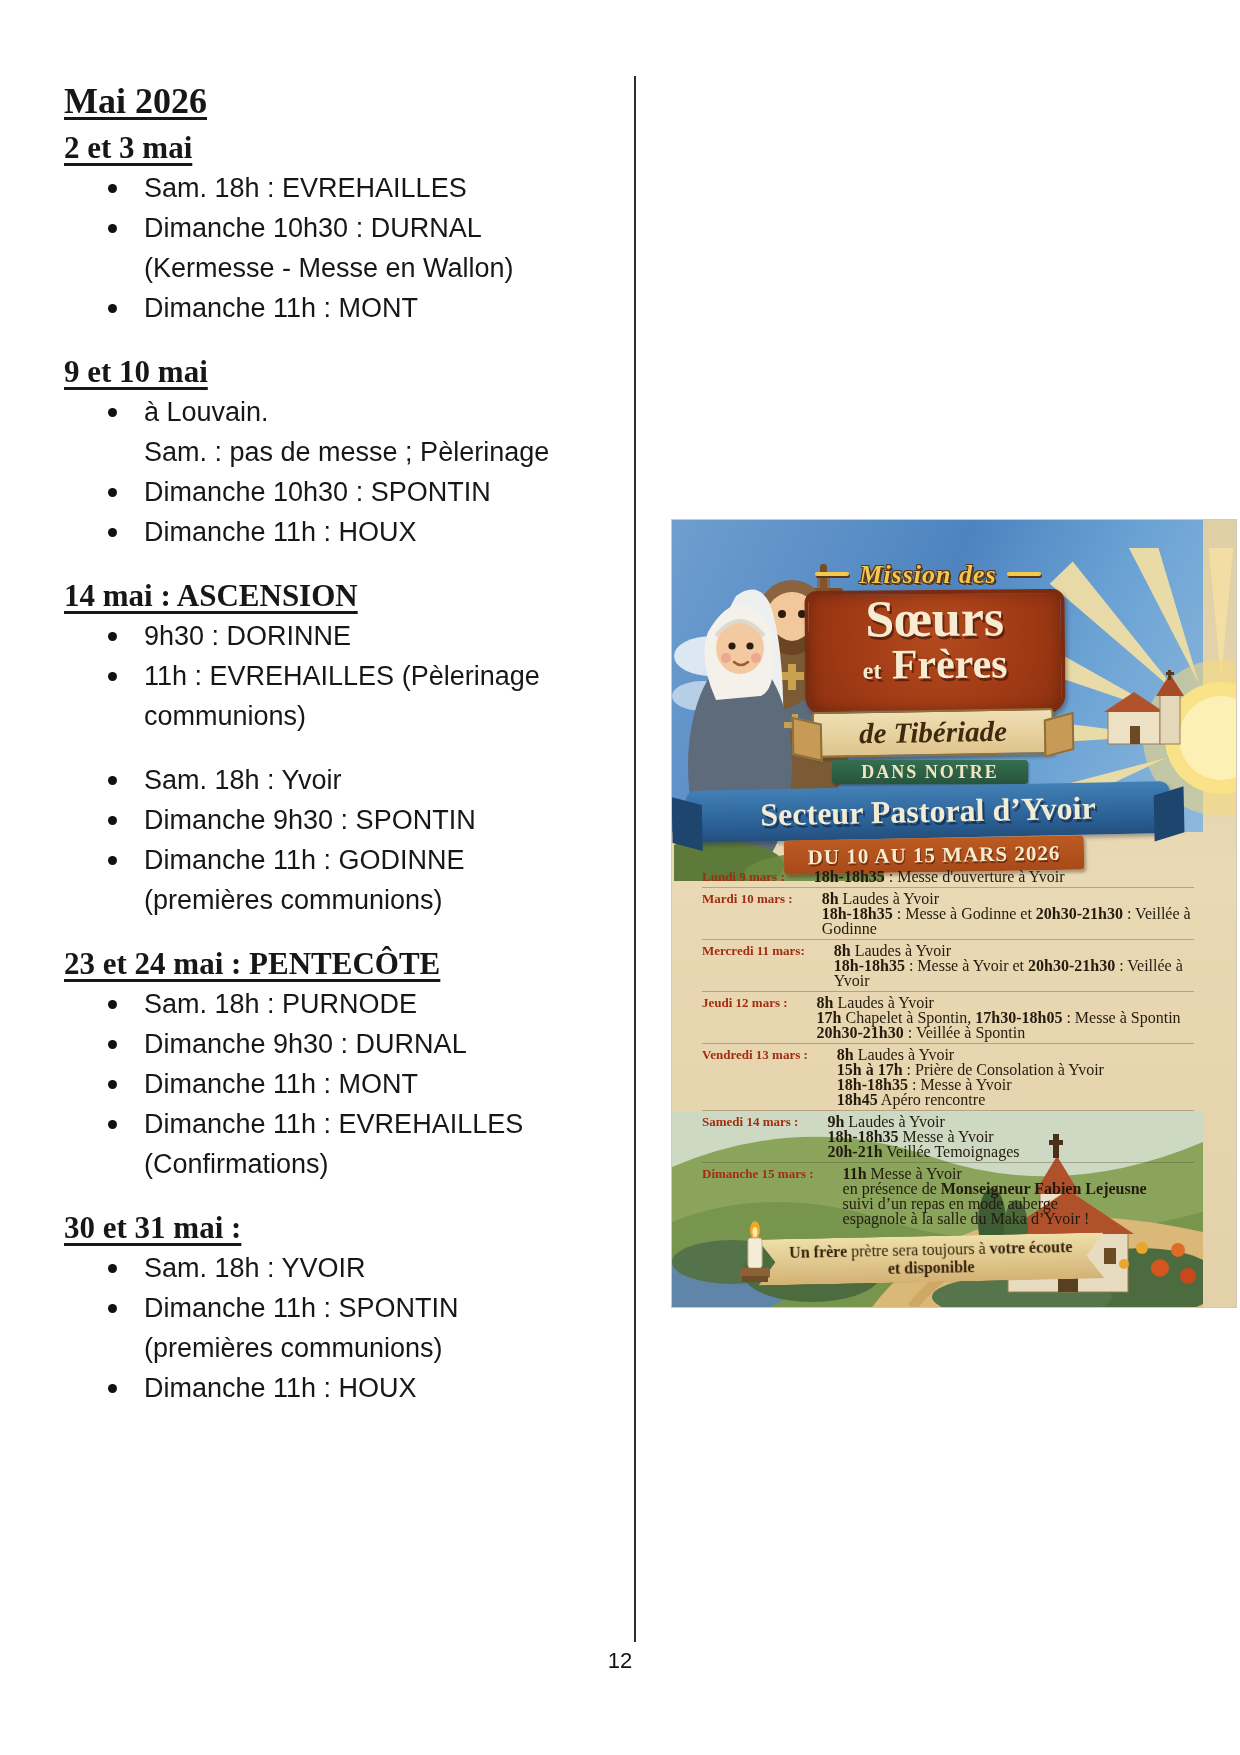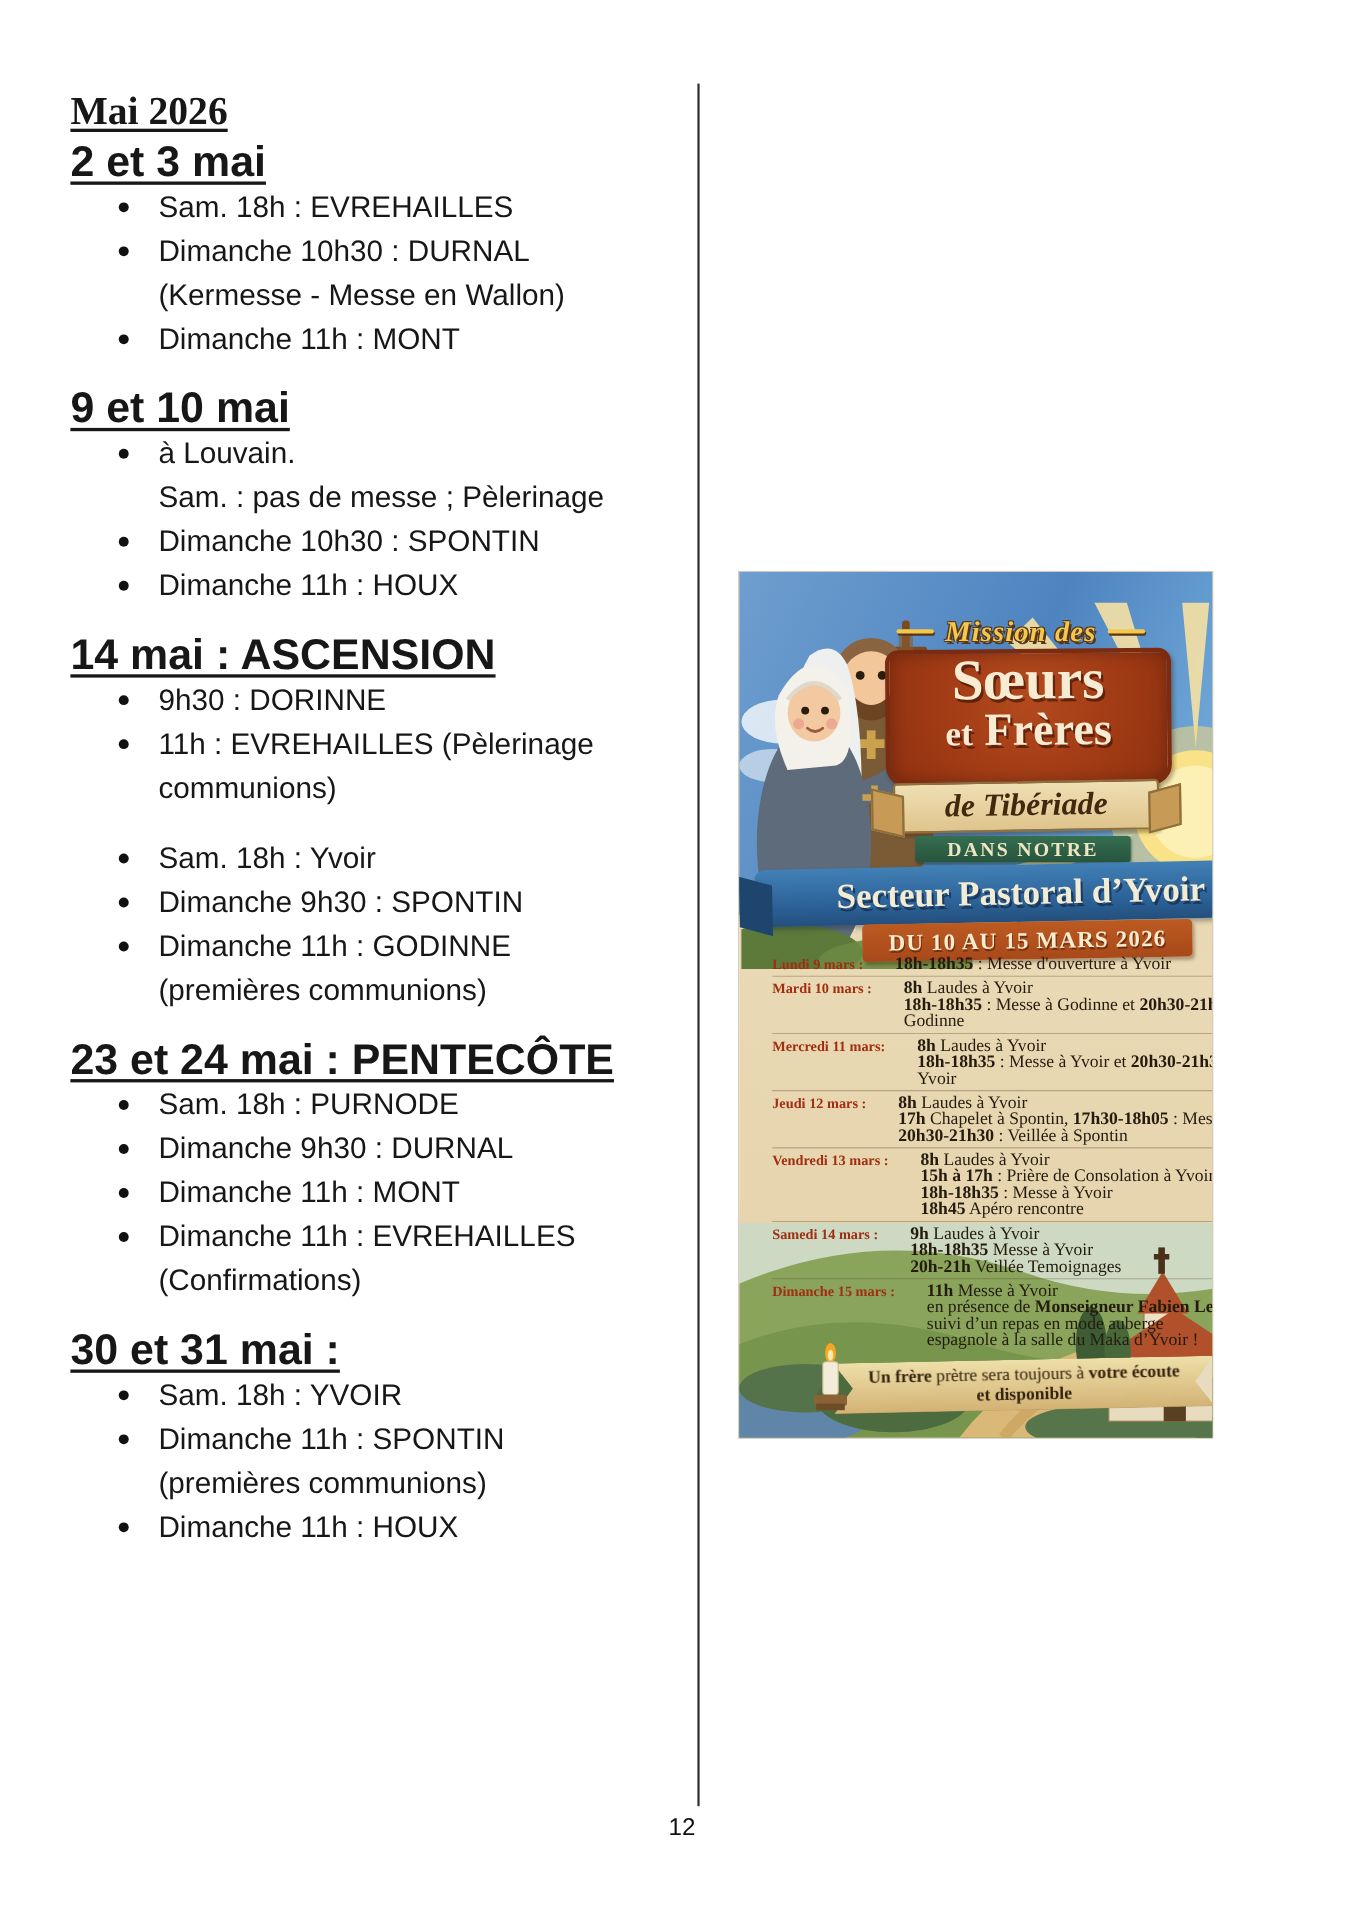--- a/index.html
+++ b/index.html
@@ -11,33 +11,33 @@
   
   .left-col{position:absolute;left:64px;top:80px;width:560px;}
   .doc-title{
     font-family:"Liberation Serif","DejaVu Serif",serif;font-weight:bold;
     font-size:36px;text-decoration:underline;text-underline-offset:4px;
     text-align:left;width:470px;
   }
   .section{margin-top:24px;}
   .section:first-of-type{margin-top:6px;}
   .heading{
-    font-family:Liberation Sans, sans-serif;font-weight:bold;
-    font-size:39px;line-height:40px;text-decoration:underline;text-underline-offset:5px;
+    font-family:Liberation Serif, serif;font-weight:bold;
+    font-size:31px;line-height:40px;text-decoration:underline;text-underline-offset:5px;
   }
   .bullet{display:flex;}
   .dot{flex:none;width:9px;height:9px;border-radius:50%;background:#111;margin:16px 0 0 44px;}
   .lines{margin-left:27px;font-size:27px;line-height:40px;}
   
   .divider{position:absolute;left:634px;top:76px;width:2px;height:1566px;background:#2e2e2e;}
   
   .page-num{position:absolute;top:1648px;left:0;width:1240px;text-align:center;font-size:22px;color:#111;}
   
   .poster{
-    position:absolute;left:672px;top:520px;width:430px;height:787px;overflow:hidden;
+    position:absolute;left:672px;top:520px;width:564px;height:787px;overflow:hidden;
     background:linear-gradient(#dfcfa4 0%,#e9d9b4 45%,#e3d1a9 100%);
     box-shadow:0 0 0 1px rgba(120,100,60,.35);
   }
   .sky{
     position:absolute;left:0;top:0;width:531px;height:312px;
     background:linear-gradient(115deg,#6f9ecf 0%,#4d84c0 45%,#6aa2d4 70%,#8fb8dc 100%);
   }
   .sun-wrap{position:absolute;right:-60px;top:28px;width:260px;height:270px;}
   .clouds{position:absolute;left:0px;top:96px;width:180px;height:120px;opacity:.9;}
   .mid-church{position:absolute;right:40px;top:148px;width:100px;height:86px;}
@@ -58,21 +58,21 @@
     position:absolute;left:133px;top:70px;width:252px;height:116px;
     background:radial-gradient(circle at 50% 35%,#b34a1e 0%,#a03a15 60%,#8e3110 100%);
     border:4px solid #7c2a10;border-radius:12px 12px 18px 18px;
     transform:rotate(-.5deg);
     box-shadow:inset 0 0 14px rgba(0,0,0,.25), 2px 3px 4px rgba(40,20,5,.35);
     text-align:center;color:#f7ecd2;font-family:"Liberation Serif","DejaVu Serif",serif;font-weight:bold;
   }
   .shield .t1{font-size:52px;line-height:54px;margin-top:-2px;
     text-shadow:2px 3px 0 rgba(50,15,5,.6);}
   .shield .t2{font-size:42px;line-height:44px;margin-top:-4px;text-shadow:2px 3px 0 rgba(50,15,5,.6);}
-  .shield .t2 .small{font-size:32px;}
+  .shield .t2 .small{font-size:24px;}
   .ribbon-tib{
     position:absolute;left:140px;top:190px;width:238px;height:42px;
     background:linear-gradient(#efdfb4,#dfc48c);border:2px solid #8f6f3c;border-radius:4px;
     transform:rotate(-1deg);text-align:center;
     font-family:"Liberation Serif","DejaVu Serif",serif;font-weight:bold;font-style:italic;
     font-size:29px;line-height:40px;color:#40290e;
     box-shadow:2px 3px 3px rgba(60,40,10,.35);
   }
   .ribbon-tib::before,.ribbon-tib::after{
     content:"";position:absolute;top:6px;width:26px;height:34px;background:#c79a55;z-index:-1;

